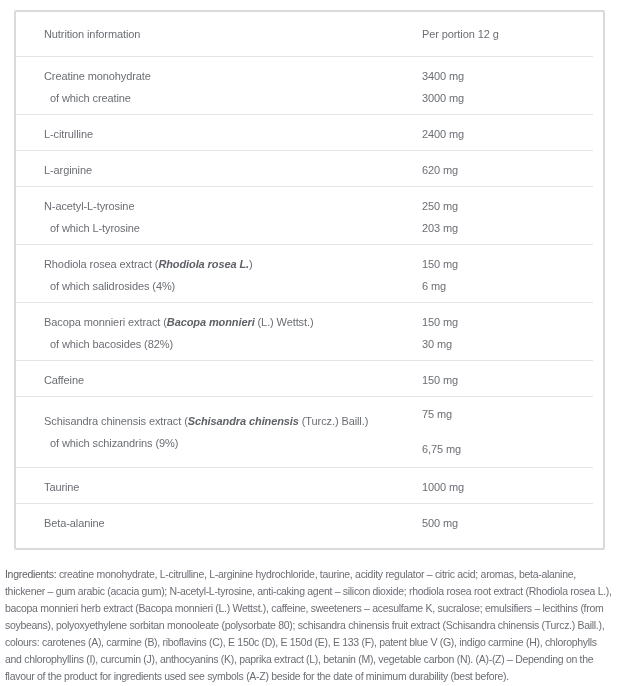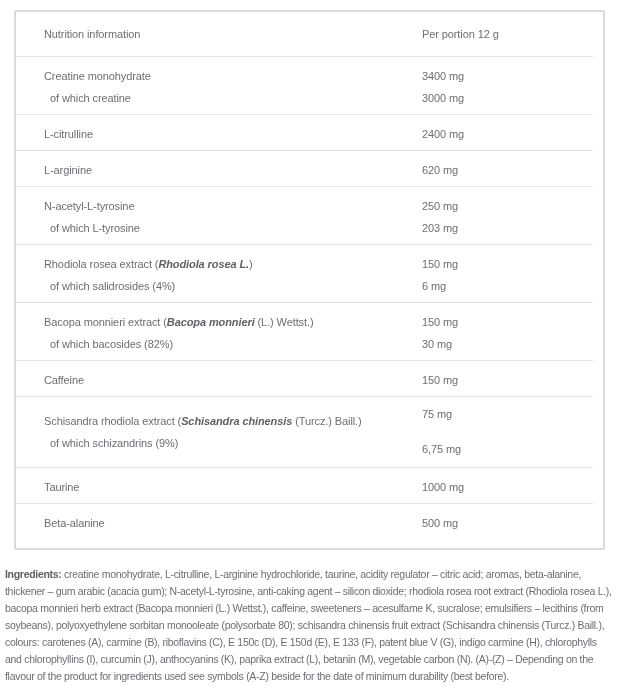--- a/index.html
+++ b/index.html
@@ -58,21 +58,21 @@
     display: flex; flex-direction: column; gap: 2px;
     justify-content: center; line-height: 20px;
   }
   .row.split .values {
     display: flex; flex-direction: column;
     justify-content: space-between;
     min-height: 55px; line-height: 20px;
   }
 
   .bi { font-weight: bold; font-style: italic; color: #5e6166; }
-  .b  { font-weight: bold; color: #5e6166; }
+  .b  { font-weight: normal; color: #5e6166; }
 
   
   .notes { margin: 12px 6px 0 5px; }
   .notes p {
     font-size: 10.5px;
     letter-spacing: -0.3px;
     line-height: 17px;
     margin-bottom: 9px;
     color: #6b6e74;
   }
@@ -141,21 +141,21 @@
           </div>
         </div>
         <div class="row">
           <div class="line">
             <div class="label"><span>Caffeine</span></div>
             <div class="value">150 mg</div>
           </div>
         </div>
         <div class="row split">
           <div class="labels">
-            <div class="label"><span>Schisandra rhodiola extract (</span><span class="bi">Schisandra chinensis</span><span> (Turcz.) Baill.)</span></div>
+            <div class="label"><span>Schisandra chinensis extract (</span><span class="bi">Schisandra chinensis</span><span> (Turcz.) Baill.)</span></div>
             <div class="label sub"><span>of which schizandrins (9%)</span></div>
           </div>
           <div class="values">
             <div class="value">75 mg</div>
             <div class="value">6,75 mg</div>
           </div>
         </div>
         <div class="row">
           <div class="line">
             <div class="label"><span>Taurine</span></div>

